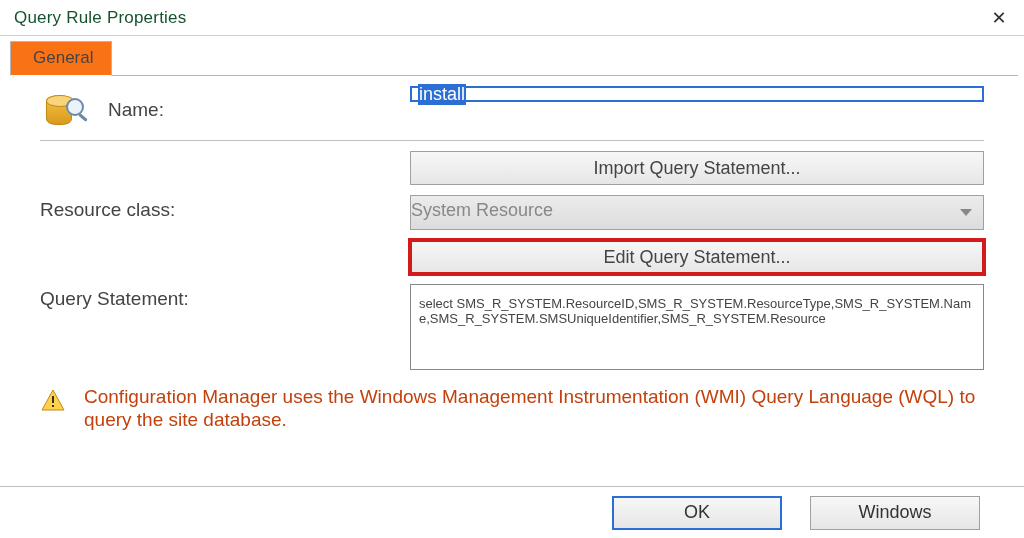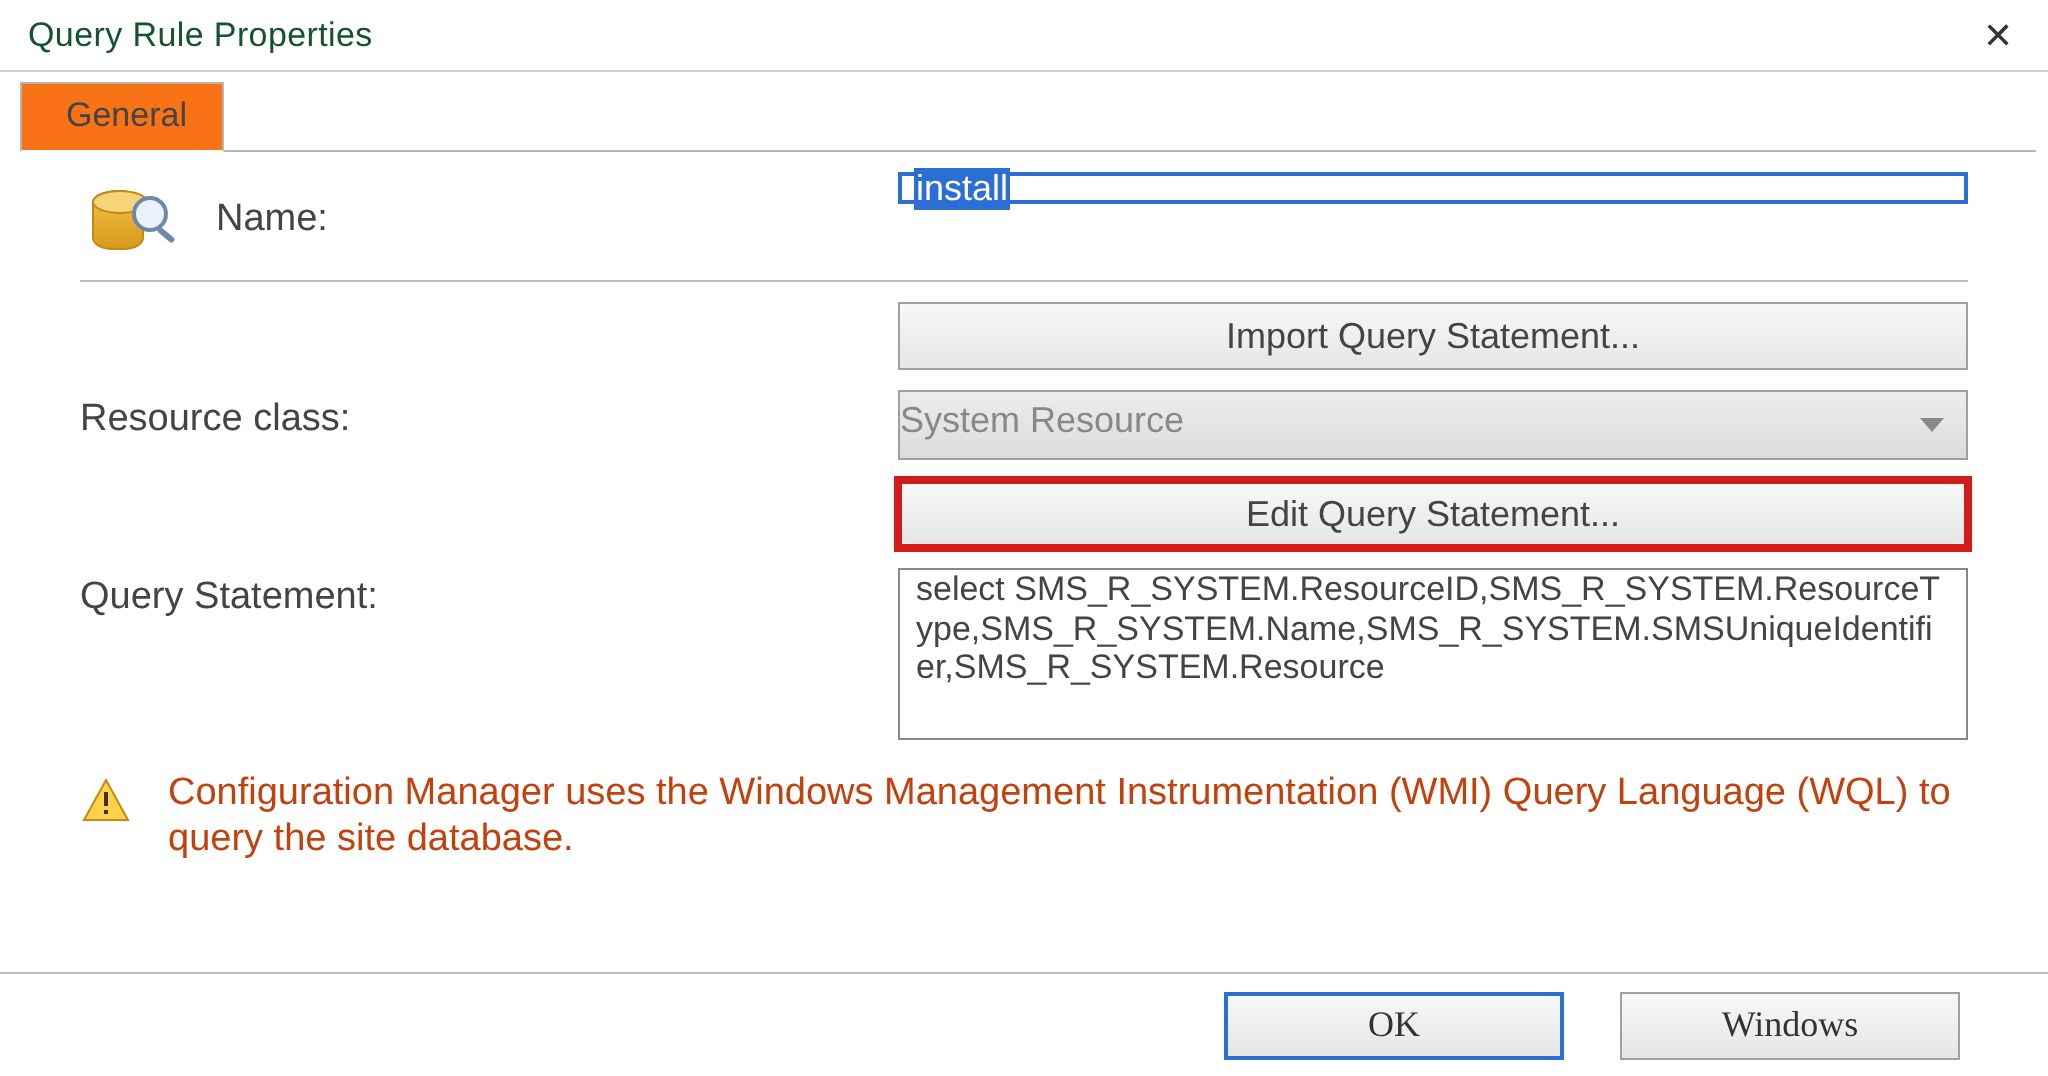--- a/index.html
+++ b/index.html
@@ -48,21 +48,20 @@
   color: #444;
   cursor: pointer;
 }
 .content {
   padding: 10px 40px 0 40px;
 }
 .row {
   display: flex;
   align-items: flex-start;
   margin-bottom: 10px;
-  gap: 39px;
 }
 .label-col {
   width: 370px;
   padding-top: 4px;
   font-size: 19px;
   color: #444;
   display: flex;
   align-items: center;
   gap: 20px;
 }
@@ -175,22 +174,22 @@
   top: 14px;
   border-left: 6px solid transparent;
   border-right: 6px solid transparent;
   border-top: 7px solid #888;
   pointer-events: none;
 }
 .textarea {
   width: 100%;
   height: 86px;
   border: 1px solid #888;
-  padding: 0 8px;
-  font-size: 17px;
+  padding: 12px 8px;
+  font-size: 13px;
   color: #444;
   font-family: inherit;
   resize: none;
   line-height: 1.15;
   overflow: hidden;
   word-break: break-all;
   white-space: pre-wrap;
 }
 .info-row {
   display: flex;
@@ -224,21 +223,21 @@
   padding: 0 44px 0 0;
 }
 .footer .fbtn {
   width: 170px;
   height: 34px;
   background: linear-gradient(to bottom, #f7f7f7, #e6e6e6);
   border: 1px solid #a0a0a0;
   font-size: 18px;
   color: #333;
   cursor: pointer;
-  font-family: Liberation Serif, serif;
+  font-family: Liberation Sans, sans-serif;
 }
 .footer .fbtn.primary {
   border: 2px solid #2b6fd4;
 }
 </style>
 </head>
 <body>
 
 <div class="titlebar">
   <span class="title">Query Rule Properties</span>

